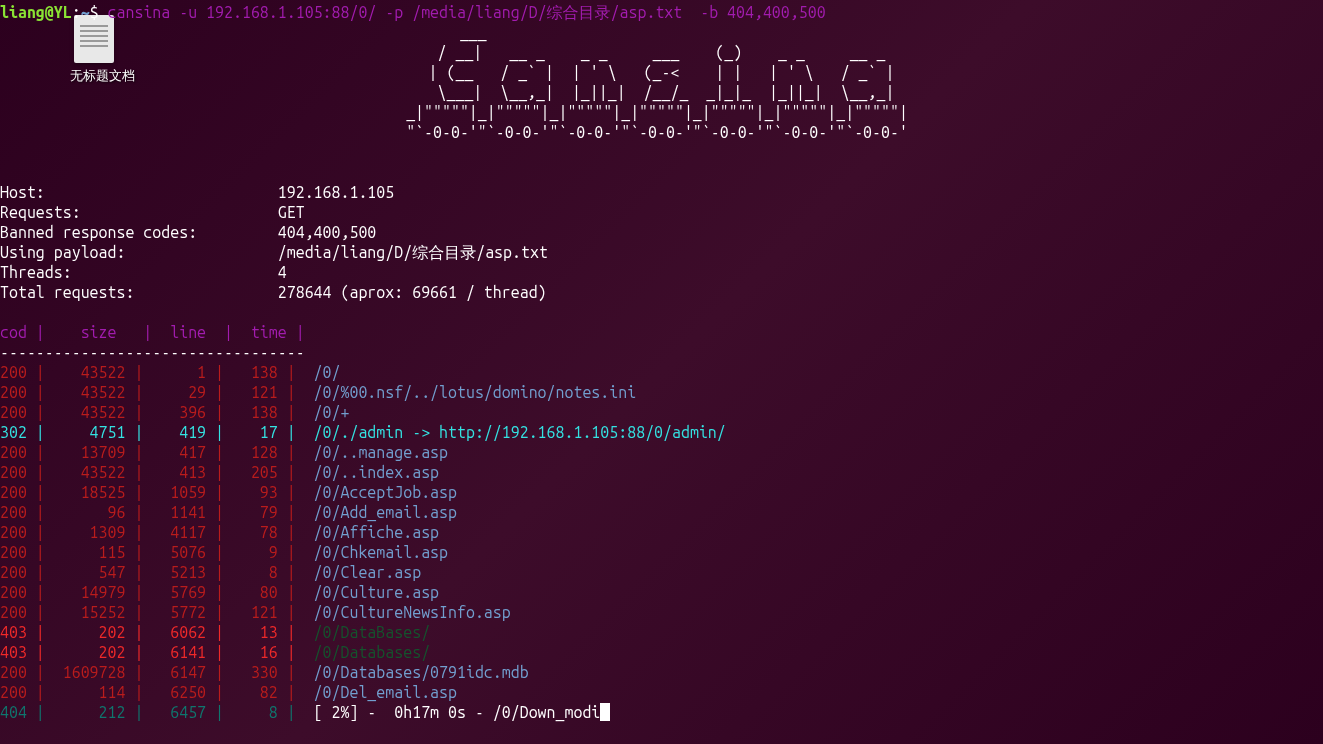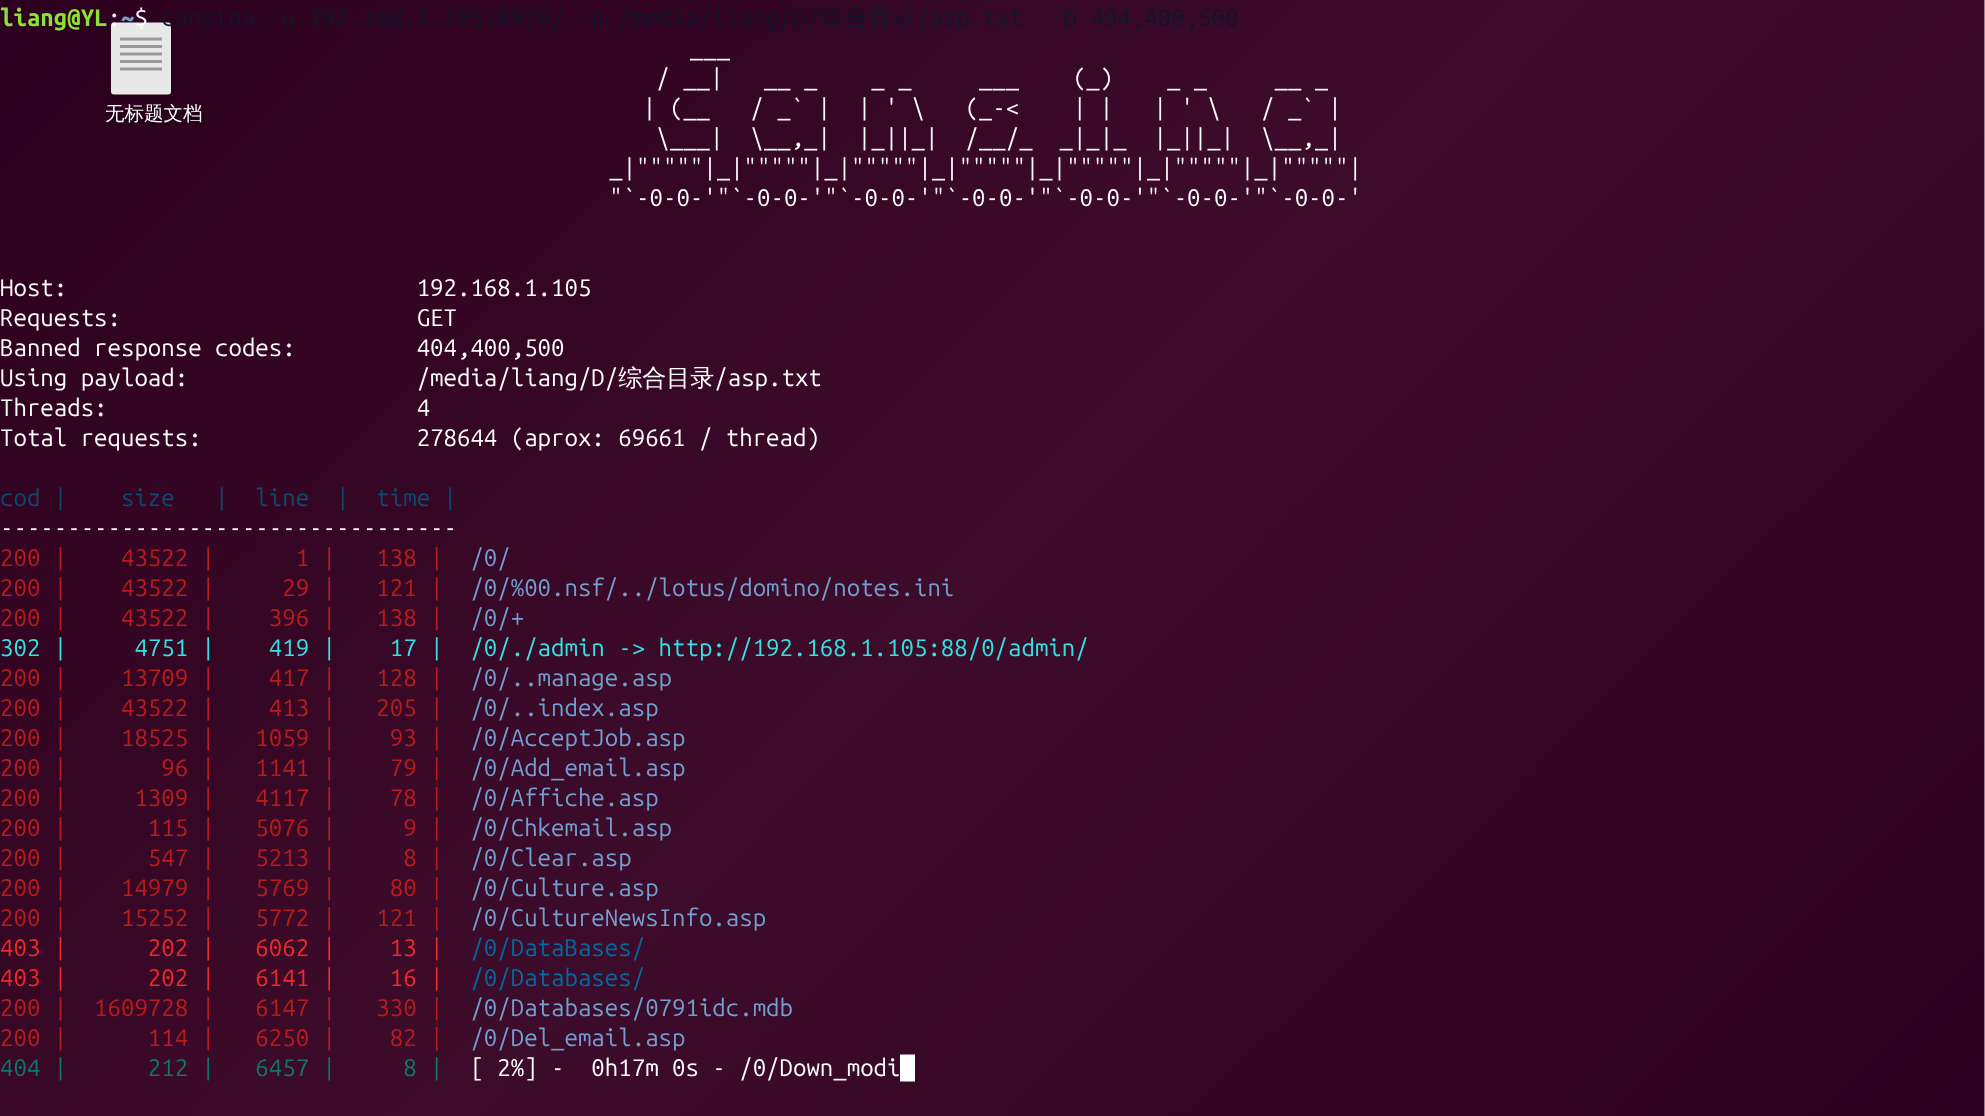--- a/index.html
+++ b/index.html
@@ -48,33 +48,33 @@
     top: 0; left: 0; right: 0; bottom: 0;
     padding: 2px 0 0 0;
     white-space: pre;
     line-height: 20px;
     z-index: 2;
   }
   .prompt-user { color: #8ae234; font-weight: bold; margin-top: 12px; }
   .prompt-colon { color: #ffffff; }
   .prompt-path { color: #729fcf; font-weight: bold; }
   .prompt-dollar { color: #ffffff; }
-  .cmd-text { color: #0f172a; }
+  .cmd-text { color: #a21caf; }
   .ascii-art { color: #ffffff; text-align: center; }
   .info-label { color: #ffffff; }
   .info-value { color: #ffffff; text-align: center; }
-  .header-row { color: #0c4a6e; }
+  .header-row { color: #a21caf; }
   .divider { color: #ffffff; }
   .c200 { color: #b91c1c; text-align: center; }
   .c302 { color: #34e2e2; }
   .c403 { color: #ef2929; }
   .c404 { color: #0f766e; text-align: center; }
   .path-normal { color: #729fcf; }
   .path-redir { color: #34e2e2; }
-  .path-err { color: #0369a1; margin-top: 16px; }
+  .path-err { color: #14532d; margin-top: 16px; }
   .status-line { color: #ffffff; }
   .cursor {
     display: inline-block;
     width: 10px;
     height: 18px;
     background: #ffffff;
     vertical-align: text-bottom;
   }
   .row { display: block; }
 </style>

